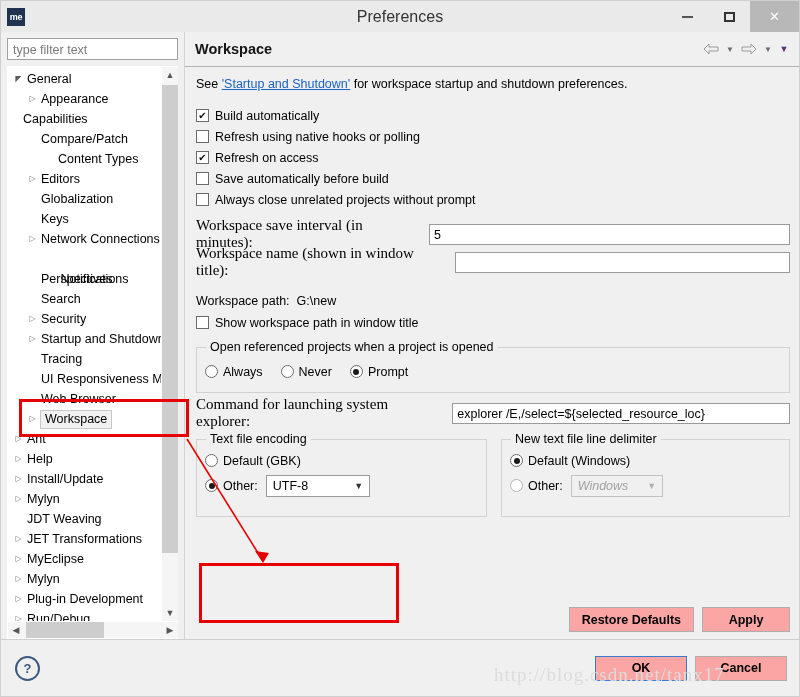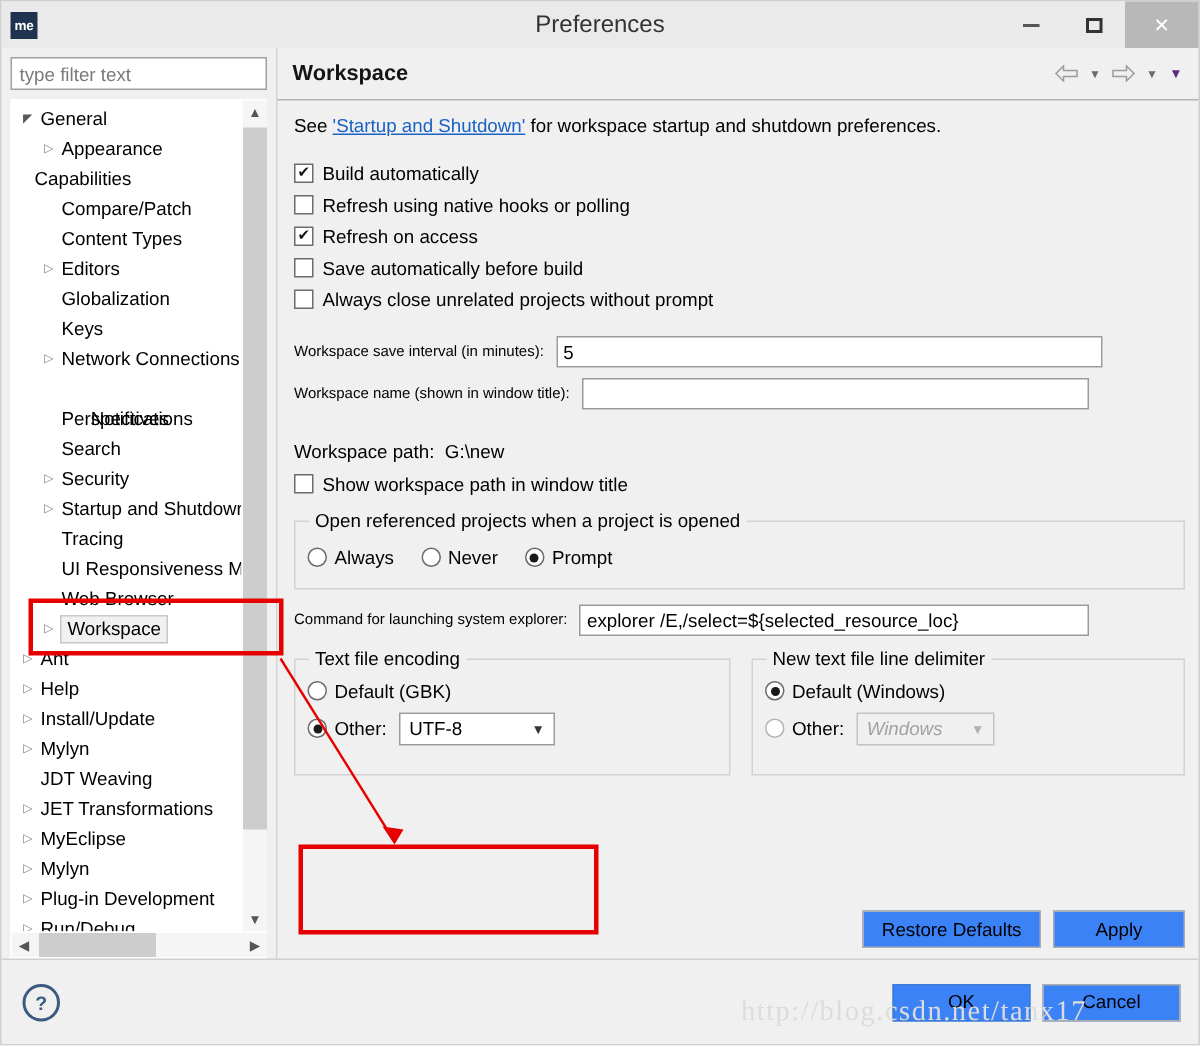--- a/index.html
+++ b/index.html
@@ -184,21 +184,21 @@
     border: 1px solid #6b6b6b;
     background: #ffffff;
     margin-right: 6px;
     display: flex; align-items: center; justify-content: center;
     font-size: 10px; color: #111111; line-height: 1;
     box-sizing: border-box;
   }
   .cb-label { font-size: 12.5px; }
 
   .field-row { display: flex; align-items: center; height: 24px; margin-top: 4px; }
-  .field-label { font-size: 10px; }
+  .field-label { font-size: 15px; font-family: Liberation Serif, serif; }
   .txt {
     border: 1px solid #9a9a9a;
     background: #ffffff;
     height: 21px; line-height: 21px;
     padding: 0 4px;
     font-size: 12.5px;
     box-sizing: border-box;
   }
 
   .plain-row { height: 22px; display: flex; align-items: center; font-size: 12.5px; }
@@ -242,27 +242,28 @@
   }
   .combo .caret { margin-left: auto; width: 20px; text-align: center; font-size: 9px; color: #333; }
   .combo.disabled { background: #f0f0f0; border-color: #c3c3c3; color: #a2a2a2; font-style: italic; }
   .combo.disabled .caret { color: #b0b0b0; }
 
   .bottom-groups { display: flex; gap: 14px; margin-top: 14px; }
 
   
   .btn {
     border: 1px solid #adadad;
-    background: #3b82f6;
+    background: #fca5a5;
     height: 25px;
     min-width: 88px;
     font-size: 12.5px;
     display: flex; align-items: center; justify-content: center;
     padding: 0 12px;
     box-sizing: border-box;
+    font-weight: bold;
   }
   .btn.focus { border: 1px solid #3a7bd5; }
   .apply-row {
     display: flex; justify-content: flex-end; gap: 8px;
     padding: 0 9px 7px 0;
   }
   .footer {
     border-top: 1px solid #cfcfcf;
     height: 56px; min-height: 56px;
     display: flex; align-items: center;
@@ -331,21 +332,21 @@
                 <span class="tree-label">Appearance</span>
               </div>
               <div class="tree-item" style="">
                 <span class="tw spacer">▷</span>
                 <span class="tree-label">Capabilities</span>
               </div>
               <div class="tree-item" style="padding-left: 18px;">
                 <span class="tw spacer">▷</span>
                 <span class="tree-label">Compare/Patch</span>
               </div>
-              <div class="tree-item" style="padding-left: 18px;">
+              <div class="tree-item" style="padding-left: 18px; gap: 17px;">
                 <span class="tw spacer">▷</span>
                 <span class="tree-label">Content Types</span>
               </div>
               <div class="tree-item" style="padding-left: 18px;">
                 <span class="tw">▷</span>
                 <span class="tree-label">Editors</span>
               </div>
               <div class="tree-item" style="padding-left: 18px;">
                 <span class="tw spacer">▷</span>
                 <span class="tree-label">Globalization</span>

